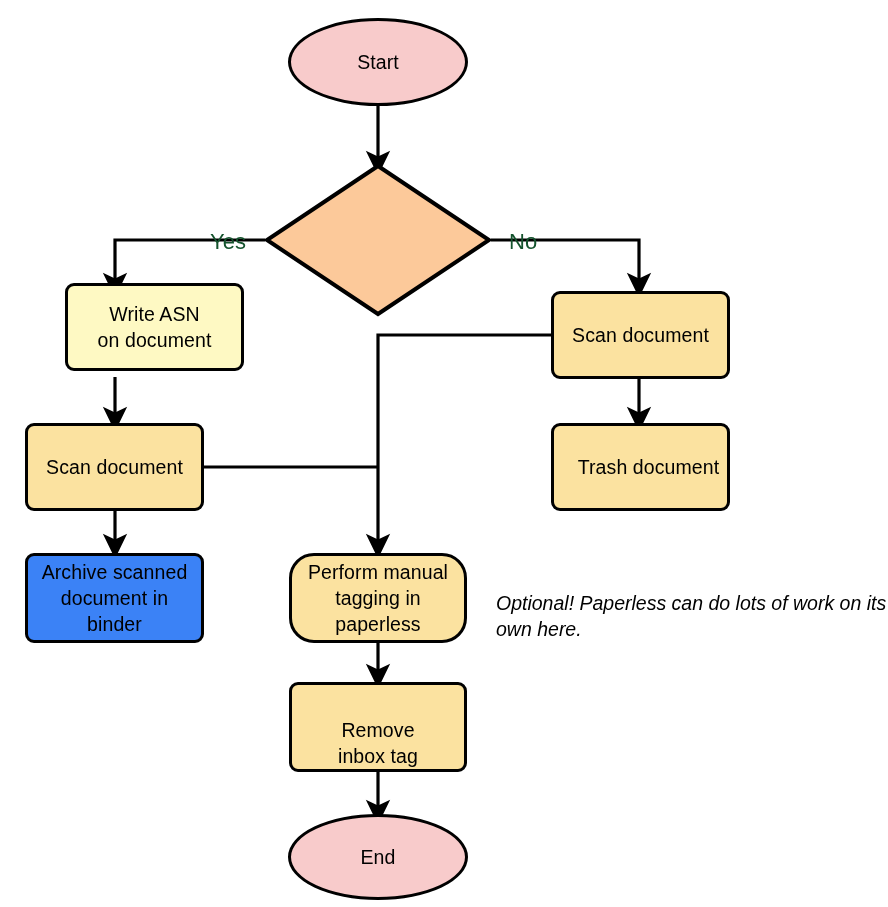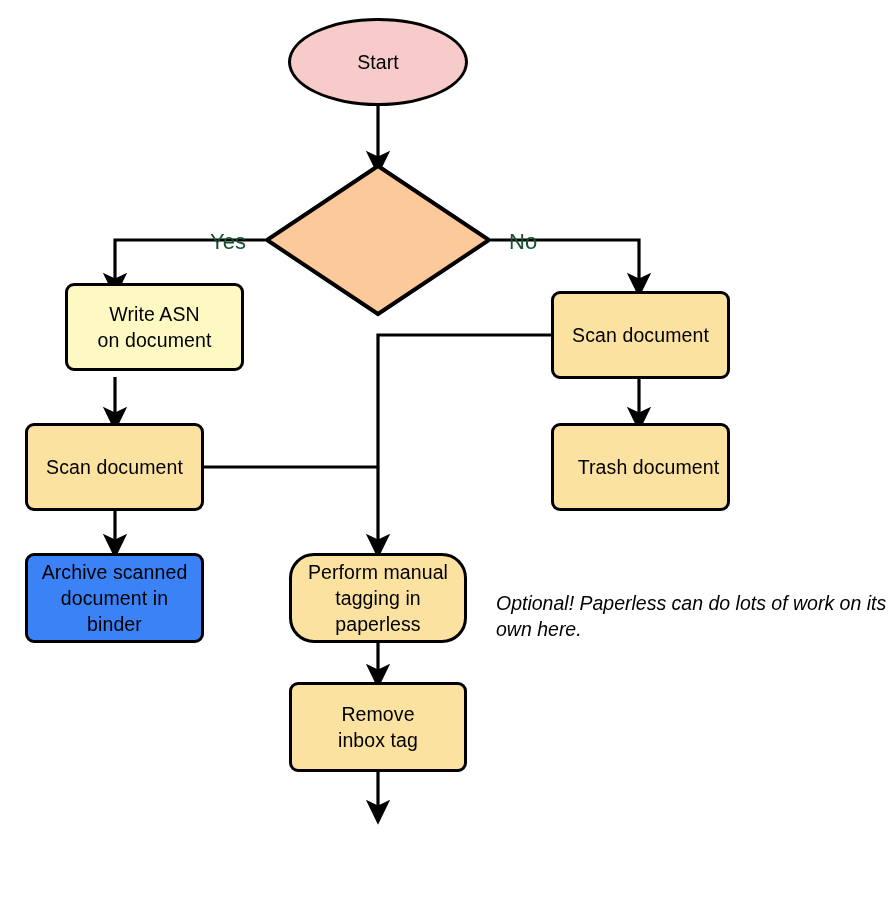--- a/index.html
+++ b/index.html
@@ -138,19 +138,22 @@
   <div class="node process" style="left:289px; top:553px; width:178px; height:90px; background:#FBE2A0;border-radius:25px;">
     <span>Perform manual
 tagging in
 paperless</span>
   </div>
 
   <div class="note" style="left:496px; top:590px; width:400px;">
     <span>Optional! Paperless can do lots of work on its own here.</span>
   </div>
 
-  <div class="node process" style="left:289px; top:682px; width:178px; height:90px; background:#FBE2A0;">
+  <div class="node process" style="left:289px; top:682px; width:178px; height:90px; background:#FBE2A0;align-items:flex-end;">
     <span>Remove
 inbox tag</span>
   </div>
 
+  <div class="node terminator" style="left:288px; top:814px; width:180px; height:86px; background:#F8CBCB;">
+    <span>End</span>
+  </div>
 
 </div>
 
 </body></html>

